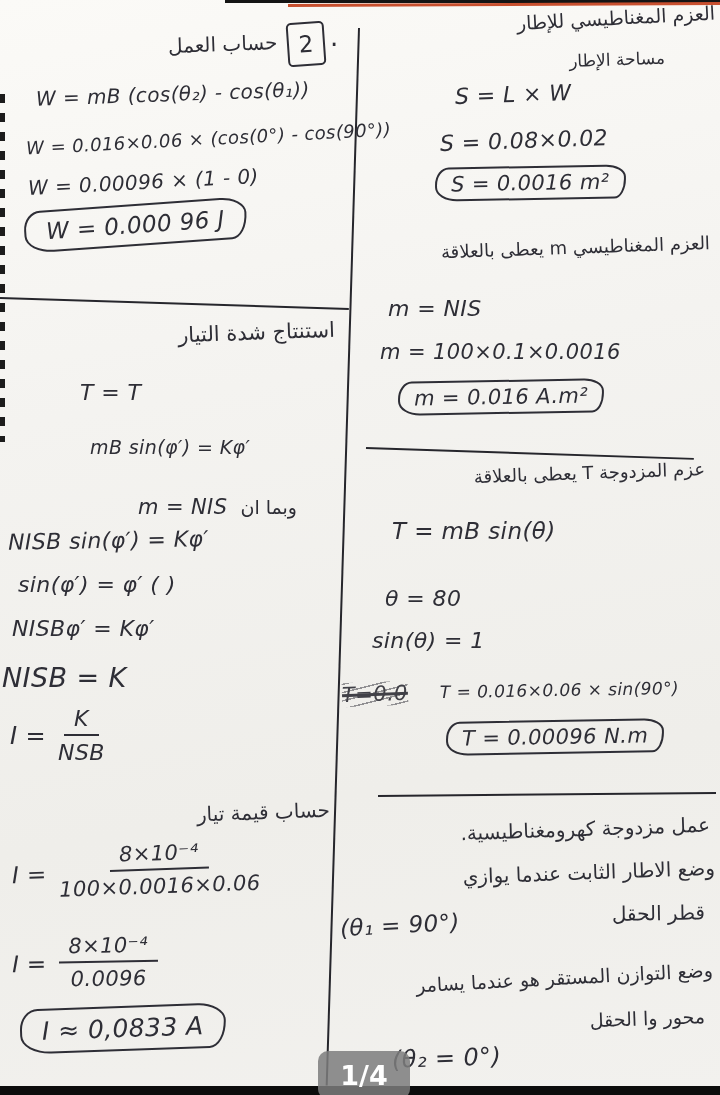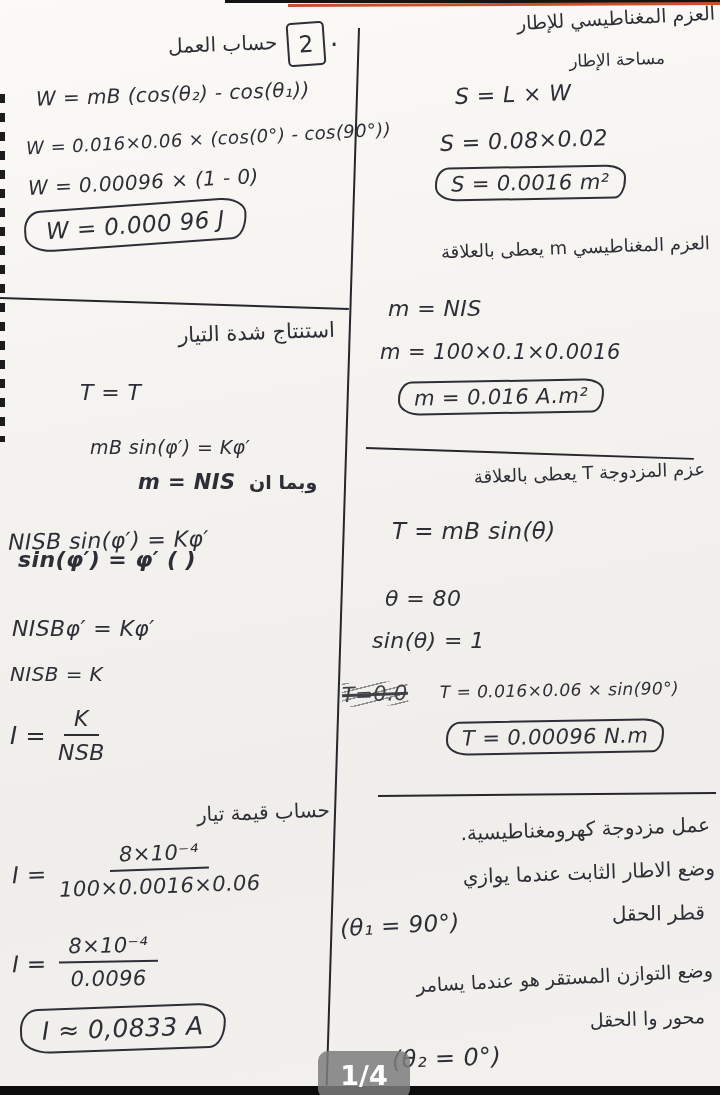--- a/index.html
+++ b/index.html
@@ -74,28 +74,28 @@
 <div class="line math" style="left:36px;top:82px;font-size:20px;transform:rotate(-2deg);">W = mB (cos(θ₂) - cos(θ₁))</div>
 <div class="line math" style="left:26px;top:128px;font-size:18px;transform:rotate(-3deg);">W = 0.016×0.06 × (cos(0°) - cos(90°))</div>
 <div class="line math" style="left:28px;top:170px;font-size:20px;transform:rotate(-3deg);">W = 0.00096 × (1 - 0)</div>
 <div class="line" style="left:24px;top:204px;transform:rotate(-4deg);">
   <span class="circled math" style="font-size:23px;">W = 0.000 96 J</span>
 </div>
 
 <div class="line ar" style="left:95px;top:322px;width:240px;text-align:right;font-size:21px;transform:rotate(-2deg);">استنتاج شدة التيار</div>
 <div class="line math" style="left:80px;top:380px;font-size:22px;">T = T</div>
 <div class="line math" style="left:90px;top:428px;font-size:19px;margin-top:8px;">mB sin(φ′) = Kφ′</div>
-<div class="line" style="left:138px;top:469px;font-size:22px;font-weight:bold;">
+<div class="line" style="left:138px;top:494px;font-size:22px;">
   <span class="math">m = NIS</span>
   <span class="ar" style="font-size:19px;margin-right:18px;margin-left:6px;">وبما ان</span>
 </div>
 <div class="line math" style="left:8px;top:528px;font-size:22px;transform:rotate(-1deg);">NISB sin(φ′) = Kφ′</div>
-<div class="line math" style="left:18px;top:547px;font-size:22px;font-weight:bold;">sin(φ′) = φ′ ( )</div>
+<div class="line math" style="left:18px;top:572px;font-size:22px;">sin(φ′) = φ′ ( )</div>
 <div class="line math" style="left:12px;top:616px;font-size:22px;">NISBφ′ = Kφ′</div>
-<div class="line math" style="left:10px;top:662px;font-size:20px;">NISB = K</div>
+<div class="line math" style="left:2px;top:662px;font-size:27px;">NISB = K</div>
 <div class="frac-row" style="left:10px;top:706px;">
   <span class="math" style="font-size:24px;">I =</span>
   <span class="frac math" style="font-size:22px;">
     <span class="num">K</span>
     <span class="den">NSB</span>
   </span>
 </div>
 
 <div class="line ar" style="left:90px;top:802px;width:240px;text-align:right;font-size:20px;transform:rotate(-2deg);">حساب قيمة تيار</div>
 <div class="frac-row" style="left:12px;top:842px;transform:rotate(-2deg);">

